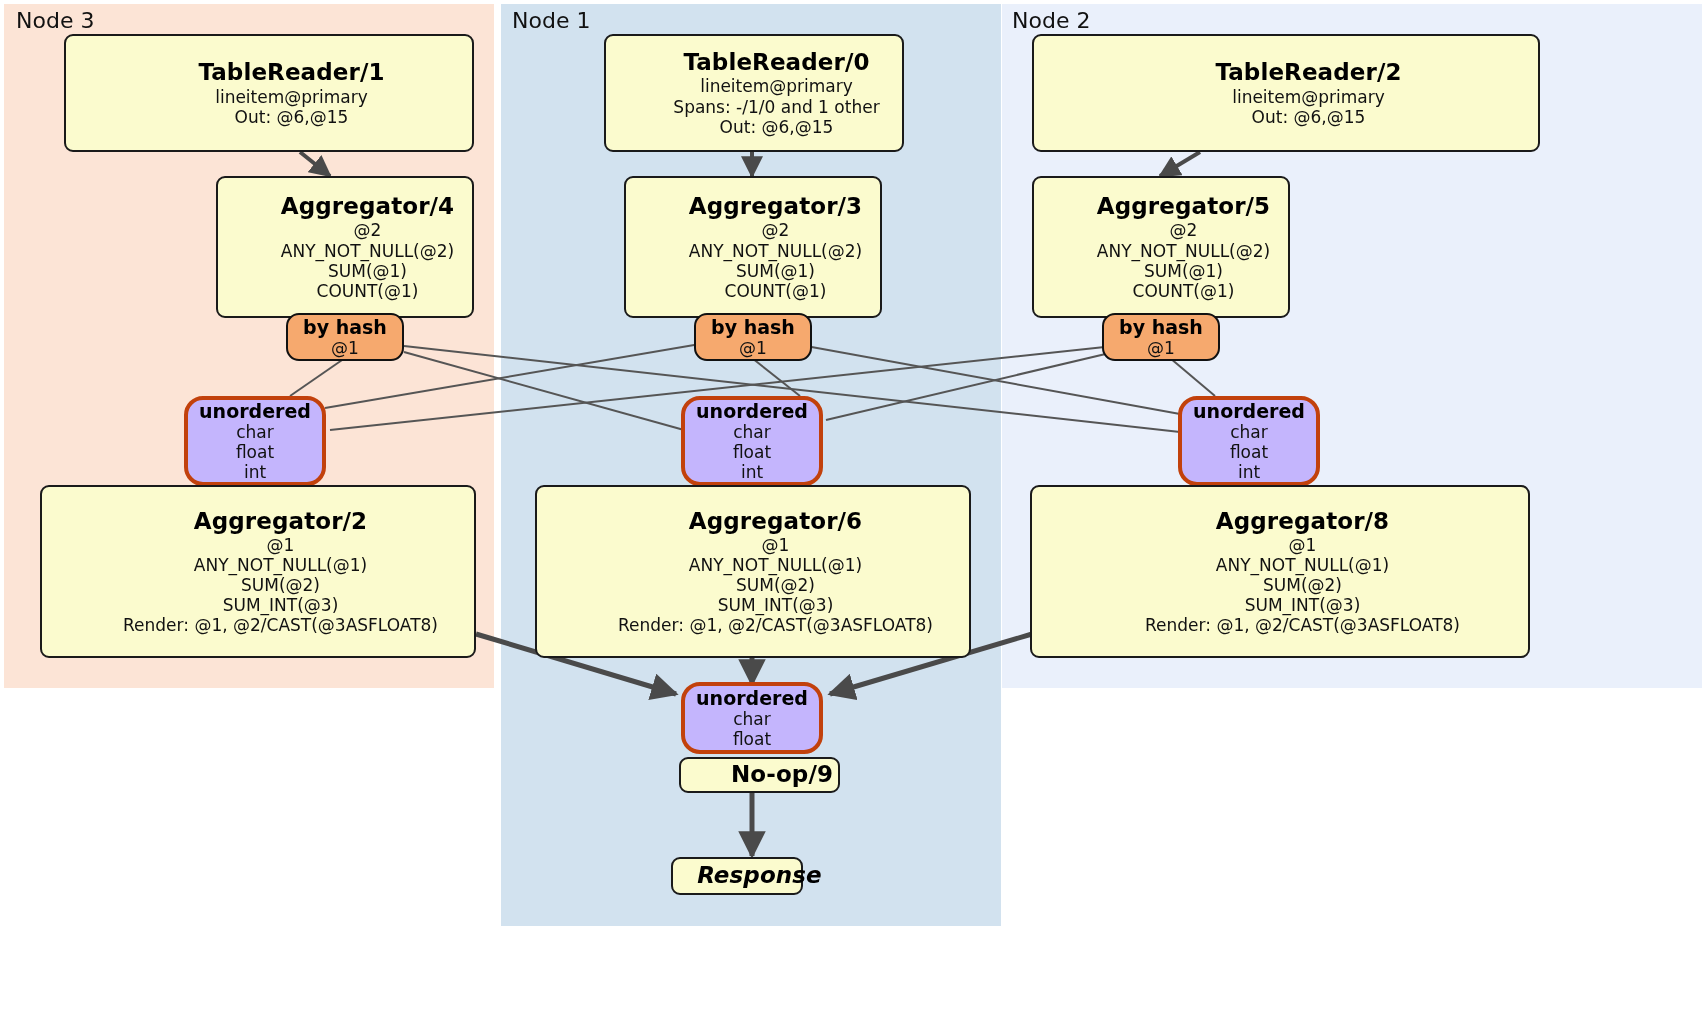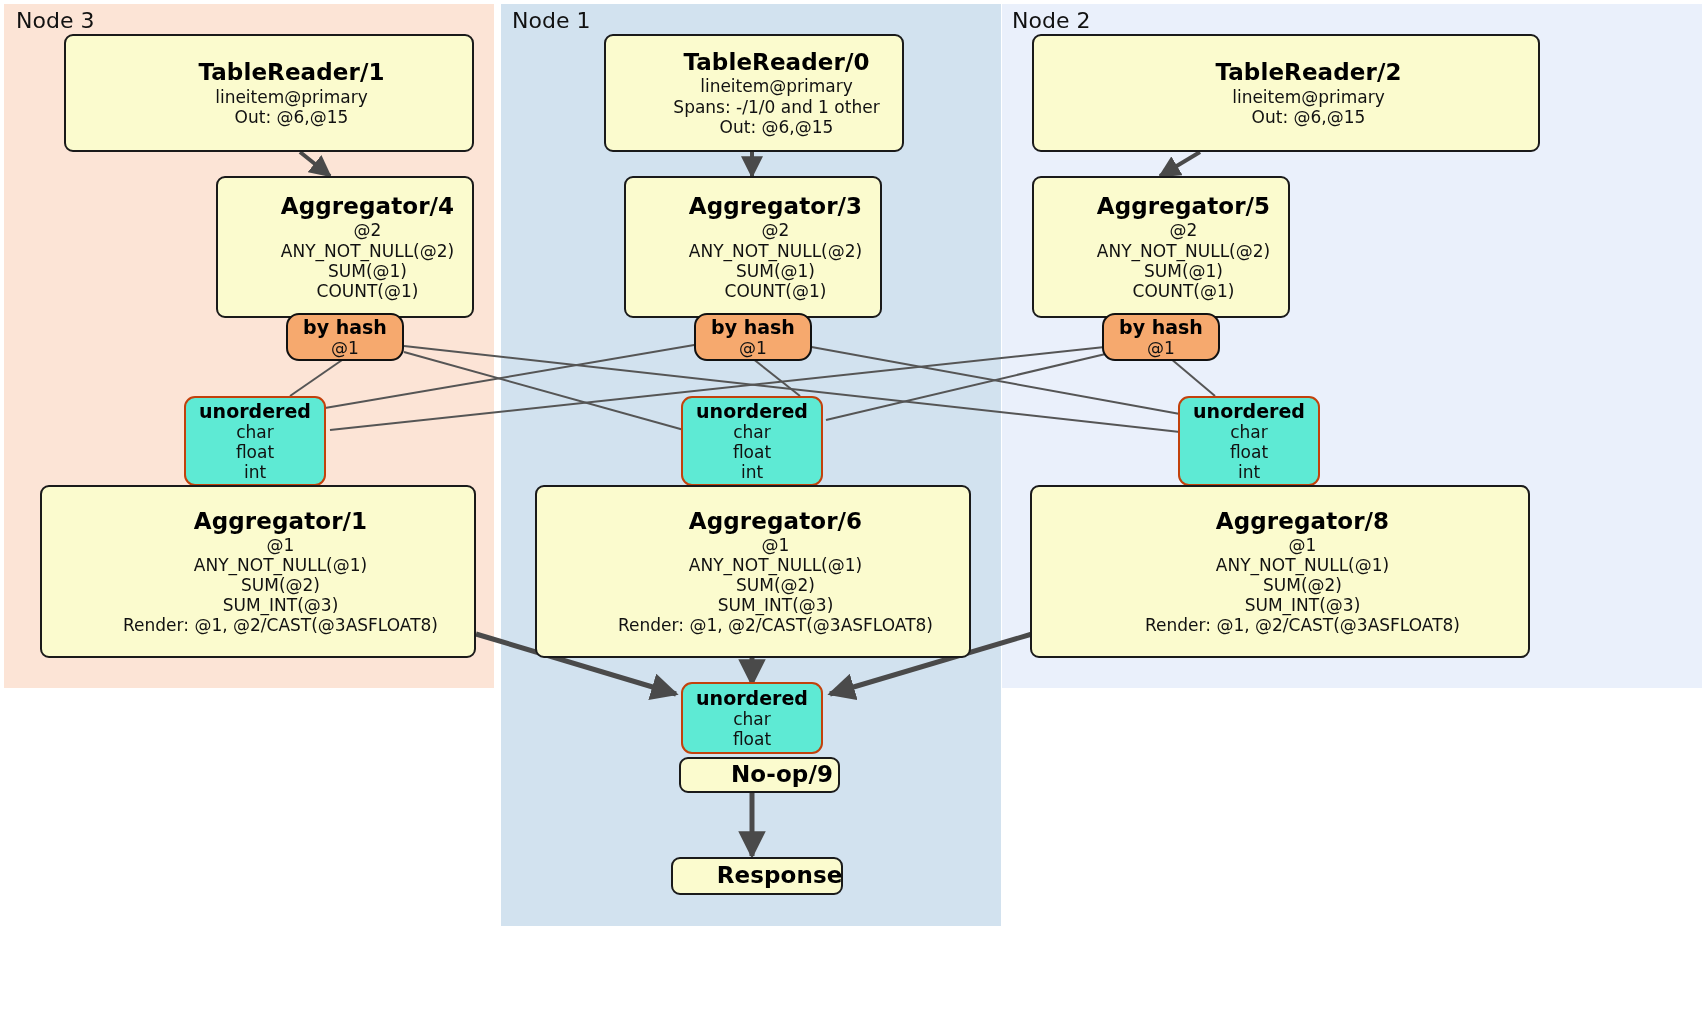--- a/index.html
+++ b/index.html
@@ -8,21 +8,21 @@
   #stage{position:absolute;left:0;top:0;width:1706px;height:1016px;}
 
   .panel{position:absolute;}
   .panel-label{position:absolute;font-size:22px;color:#111;}
 
   .node{position:absolute;box-sizing:border-box;border:2px solid #1a1a1a;
         text-align:center;display:flex;flex-direction:column;
         align-items:center;justify-content:center;line-height:1.18;}
   .proc{background:#fbfbce;border-radius:9px;padding-left:45px;}
   .router{background:#f6a96e;border-radius:13px;border:2px solid #111;}
-  .recv{background:#5eead4;border-radius:11px;border:2px solid #c2410c;}
+  .recv{background:#c4b5fd;border-radius:19px;border:4px solid #c2410c;}
 
   .ttl{font-weight:bold;font-size:23px;color:#000;letter-spacing:.1px;}
   .ttl-sm{font-weight:bold;font-size:19px;color:#000;}
   .ln{font-size:17px;color:#111;}
   .ln-sm{font-size:17px;color:#111;}
 
   svg.edges{position:absolute;left:0;top:0;width:1706px;height:1016px;
             pointer-events:none;overflow:visible;}
 </style>
 </head>
@@ -143,21 +143,21 @@
   </div>
 
   <div class="node recv" style="left:1178px;top:396px;width:142px;height:90px;">
     <div class="ttl-sm">unordered</div>
     <div class="ln-sm">char</div>
     <div class="ln-sm">float</div>
     <div class="ln-sm">int</div>
   </div>
 
   <div class="node proc" style="left:40px;top:485px;width:436px;height:173px;">
-    <div class="ttl">Aggregator/1</div>
+    <div class="ttl">Aggregator/2</div>
     <div class="ln">@1</div>
     <div class="ln">ANY_NOT_NULL(@1)</div>
     <div class="ln">SUM(@2)</div>
     <div class="ln">SUM_INT(@3)</div>
     <div class="ln">Render: @1, @2/CAST(@3ASFLOAT8)</div>
   </div>
 
   <div class="node proc" style="left:535px;top:485px;width:436px;height:173px;">
     <div class="ttl">Aggregator/6</div>
     <div class="ln">@1</div>
@@ -179,17 +179,17 @@
   <div class="node recv" style="left:681px;top:682px;width:142px;height:72px;">
     <div class="ttl-sm">unordered</div>
     <div class="ln-sm">char</div>
     <div class="ln-sm">float</div>
   </div>
 
   <div class="node proc" style="left:679px;top:757px;width:161px;height:36px;">
     <div class="ttl">No-op/9</div>
   </div>
 
-  <div class="node proc" style="left:671px;top:857px;width:172px;height:38px;">
+  <div class="node proc" style="left:671px;top:857px;width:132px;height:38px;font-style:italic;">
     <div class="ttl">Response</div>
   </div>
 
 </div>
 
 </body></html>

